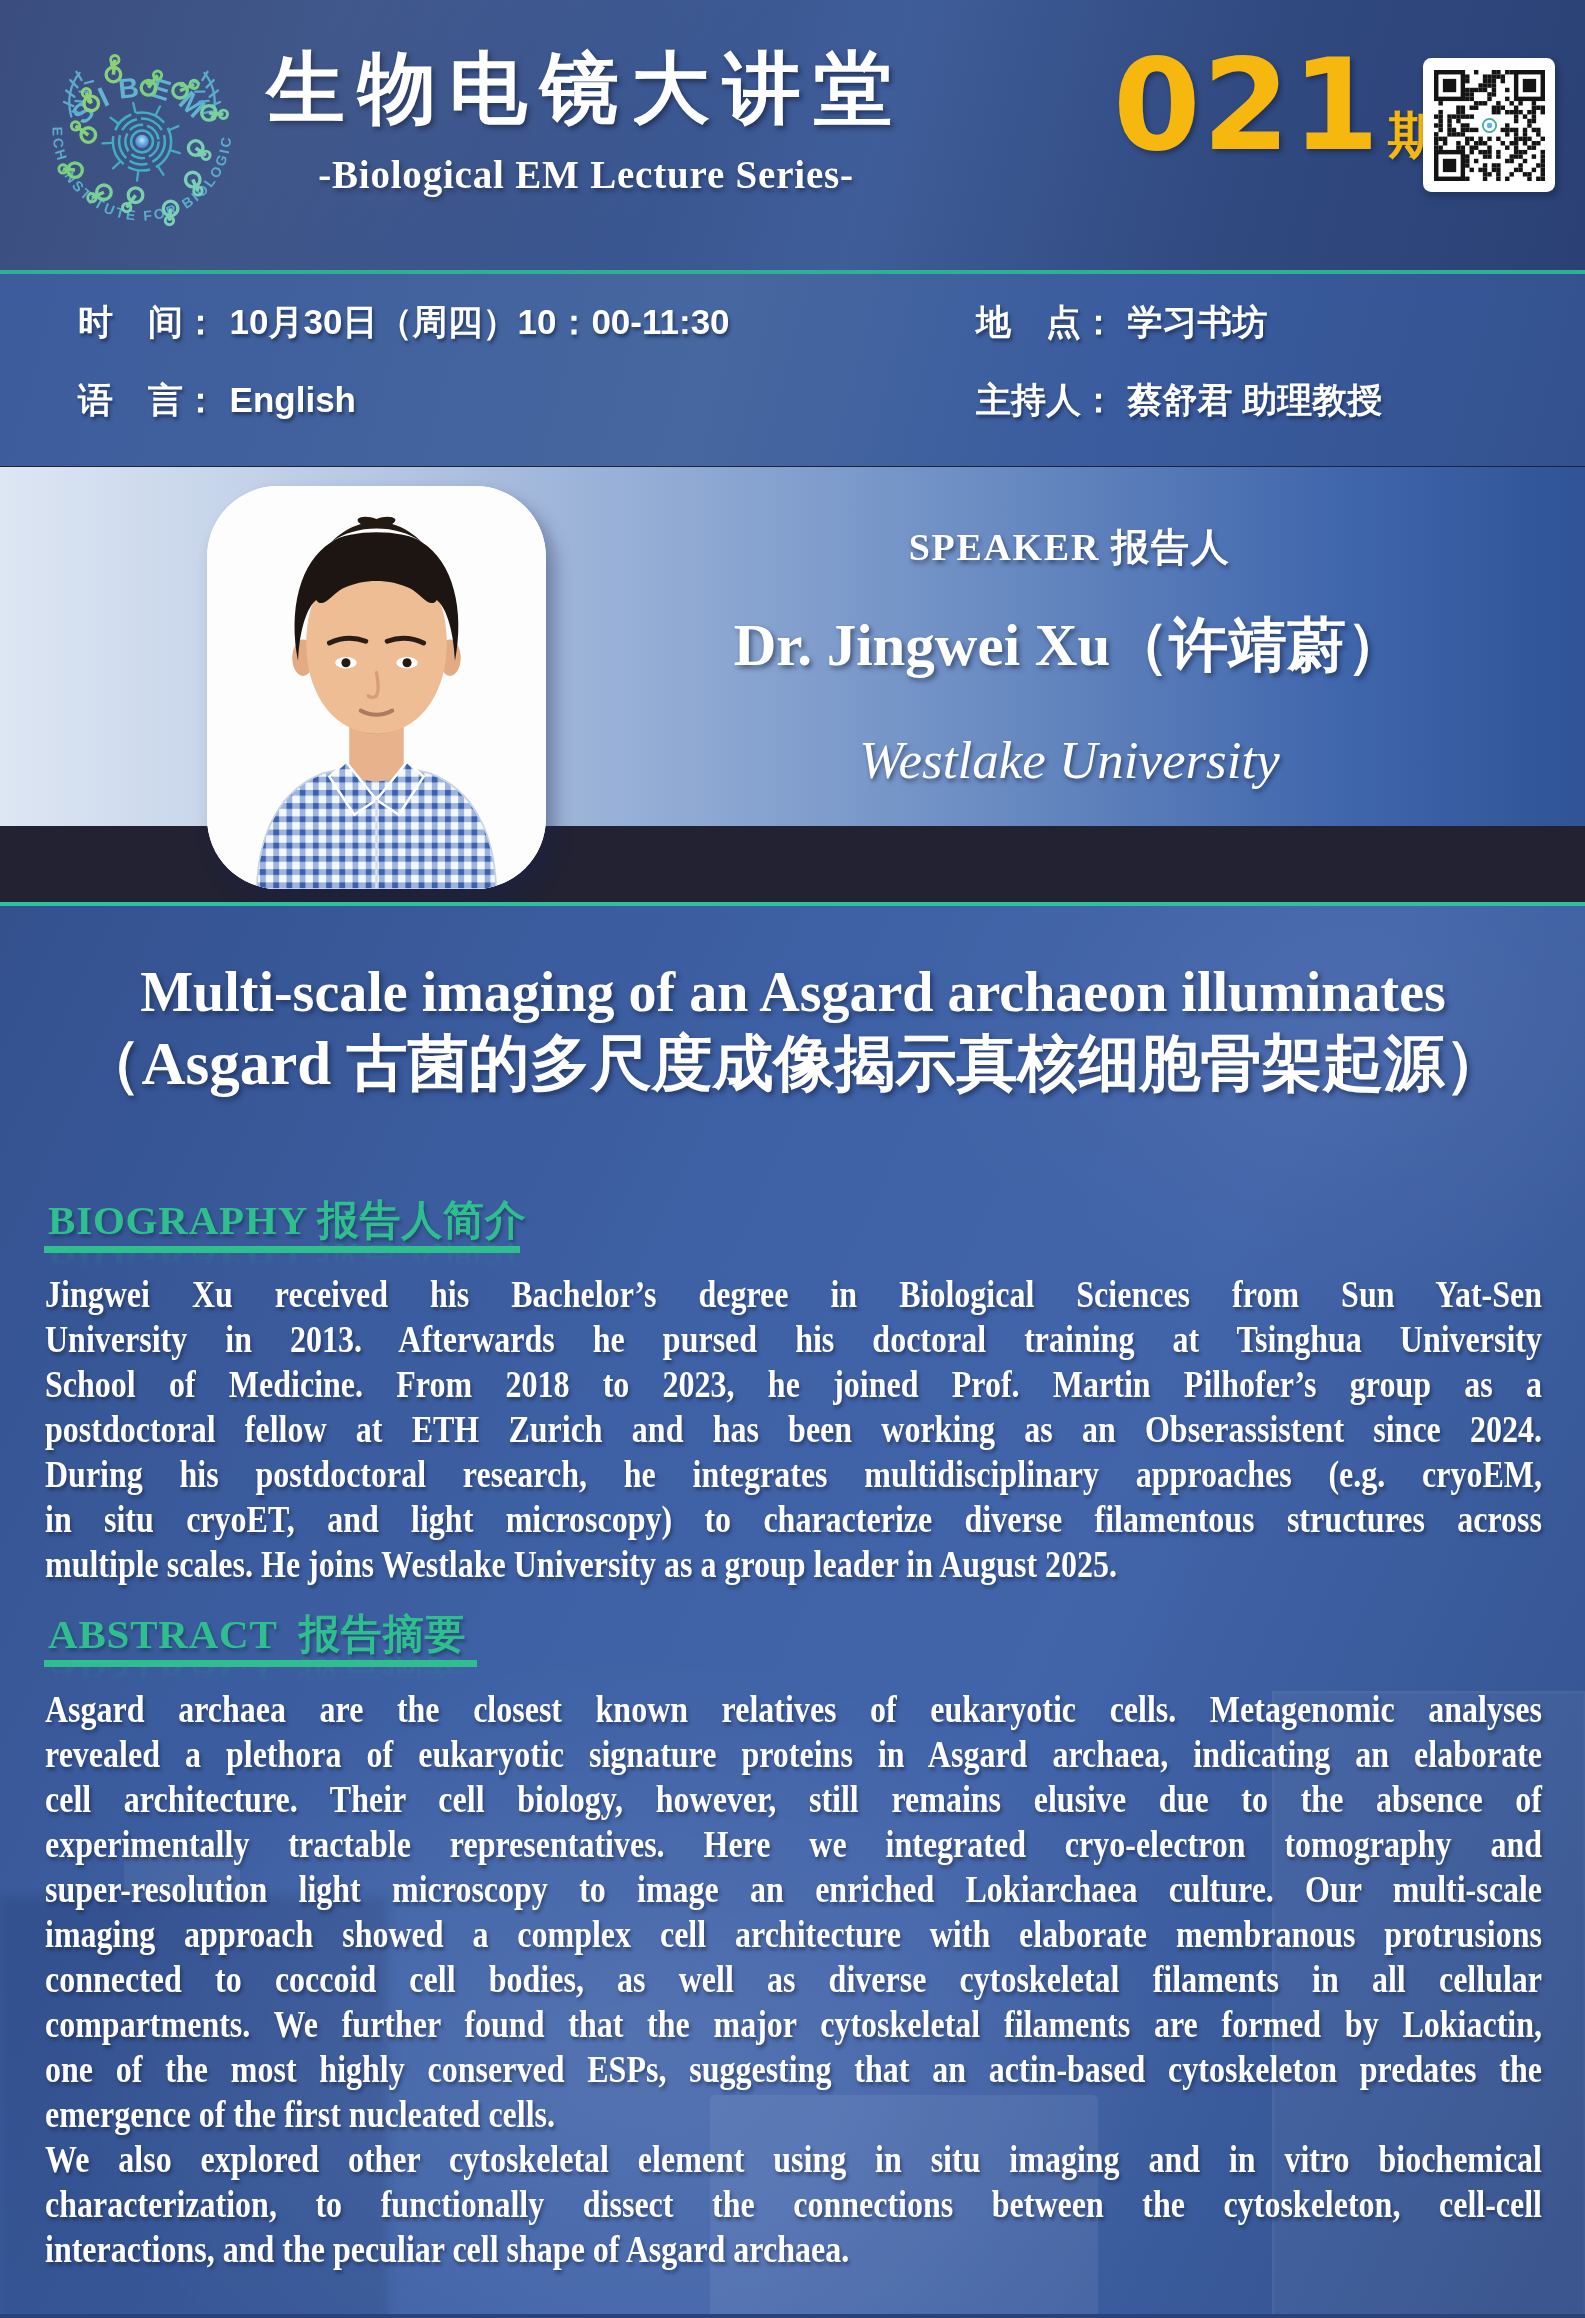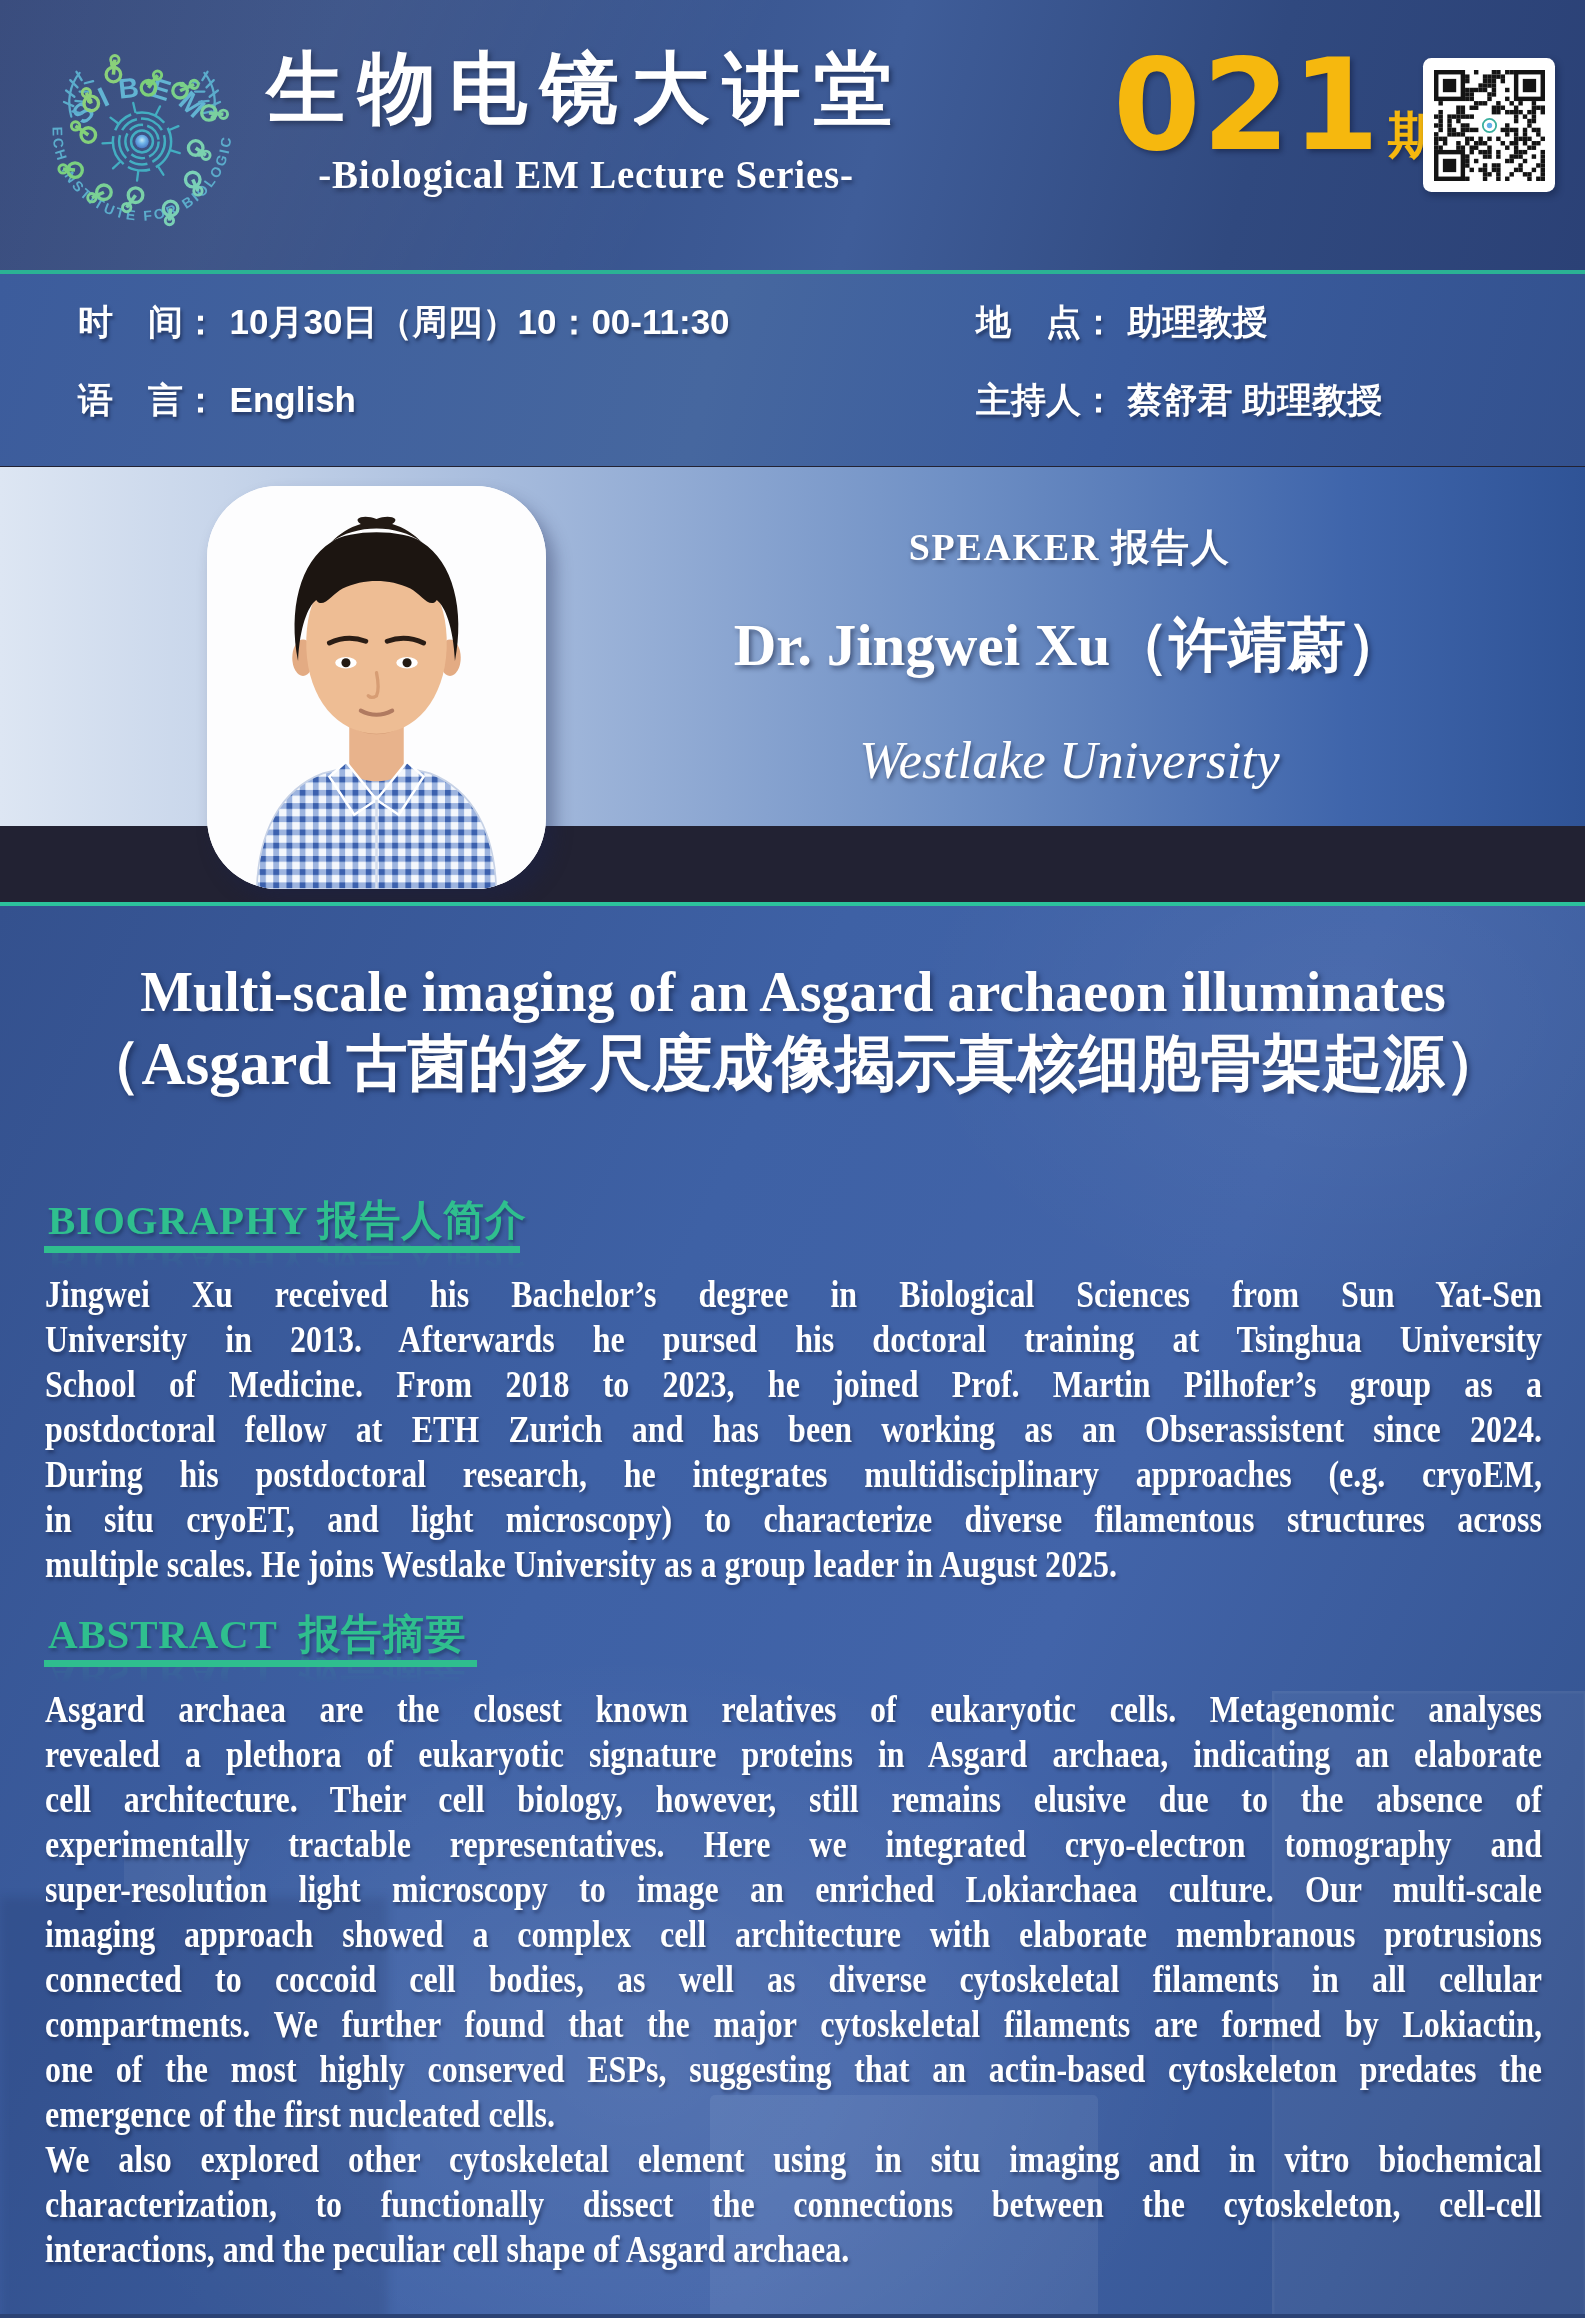--- a/index.html
+++ b/index.html
@@ -429,21 +429,21 @@
   </header>
 
   <div class="divider d1"></div>
 
   <section class="info">
     <div class="info-row ir1">
       <div class="info-cell ic-left">
         <span class="info-label">时　间：</span><span class="info-value">10月30日（周四）10：00-11:30</span>
       </div>
       <div class="info-cell ic-right">
-        <span class="info-label">地　点：</span><span class="info-value">助理教授</span>
+        <span class="info-label">地　点：</span><span class="info-value">学习书坊</span>
       </div>
     </div>
     <div class="info-row ir2">
       <div class="info-cell ic-left">
         <span class="info-label">语　言：</span><span class="info-value">English</span>
       </div>
       <div class="info-cell ic-right">
         <span class="info-label">主持人：</span><span class="info-value">蔡舒君 助理教授</span>
       </div>
     </div>

